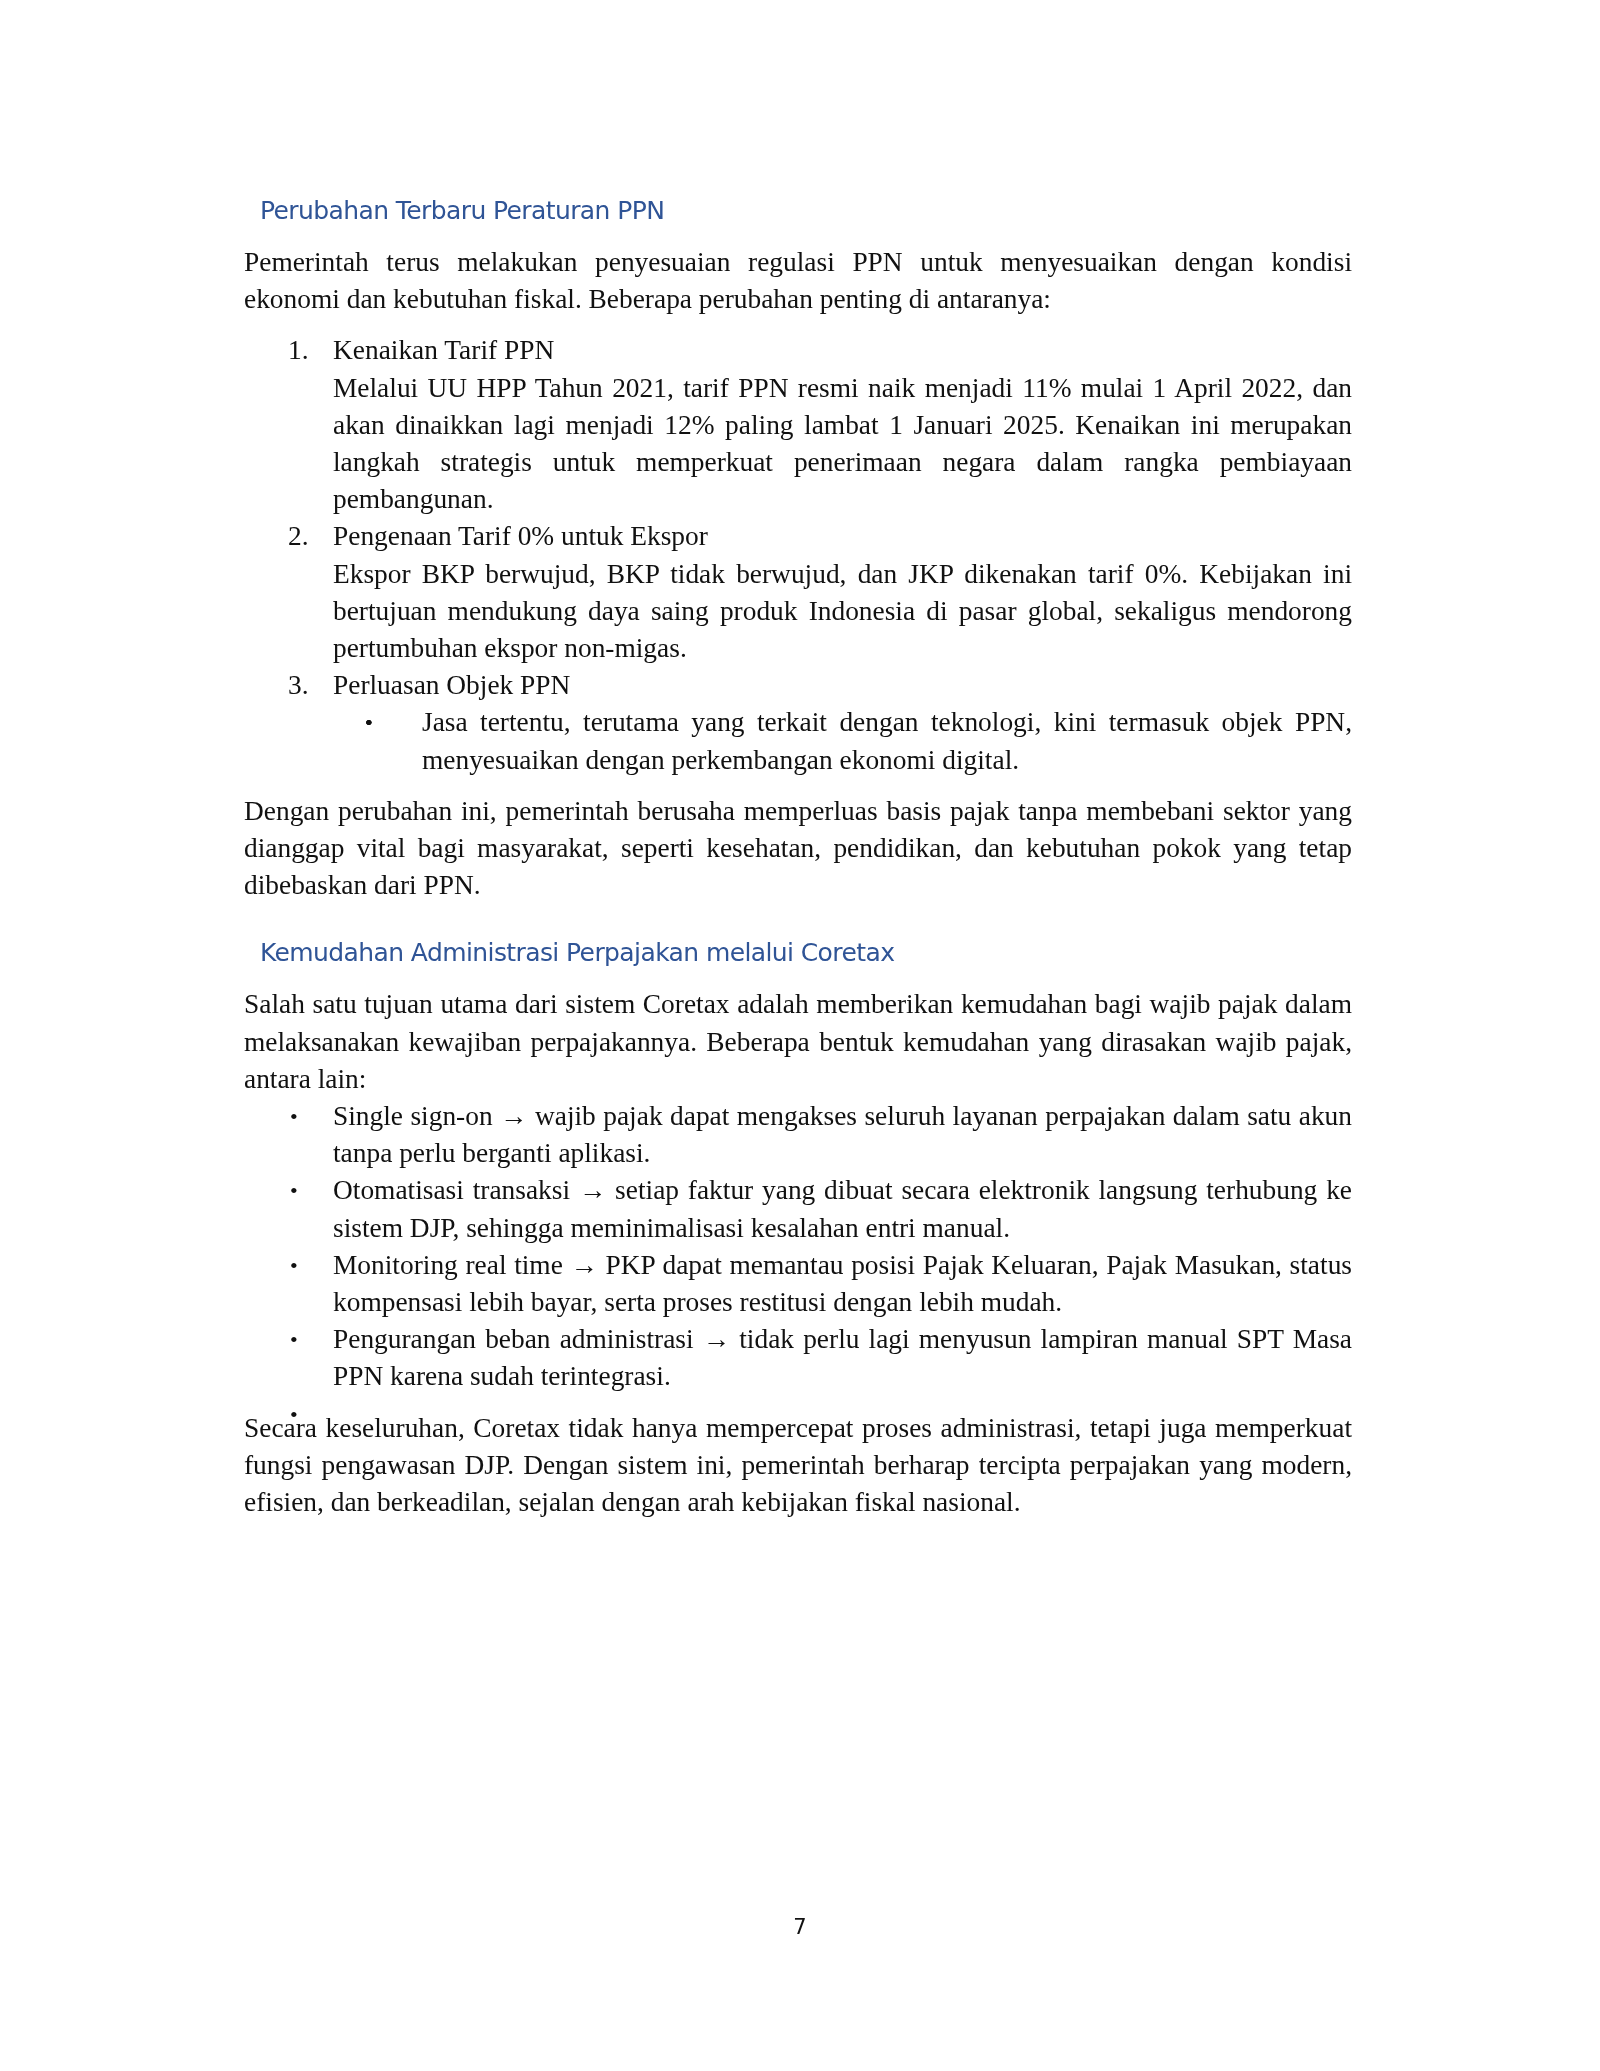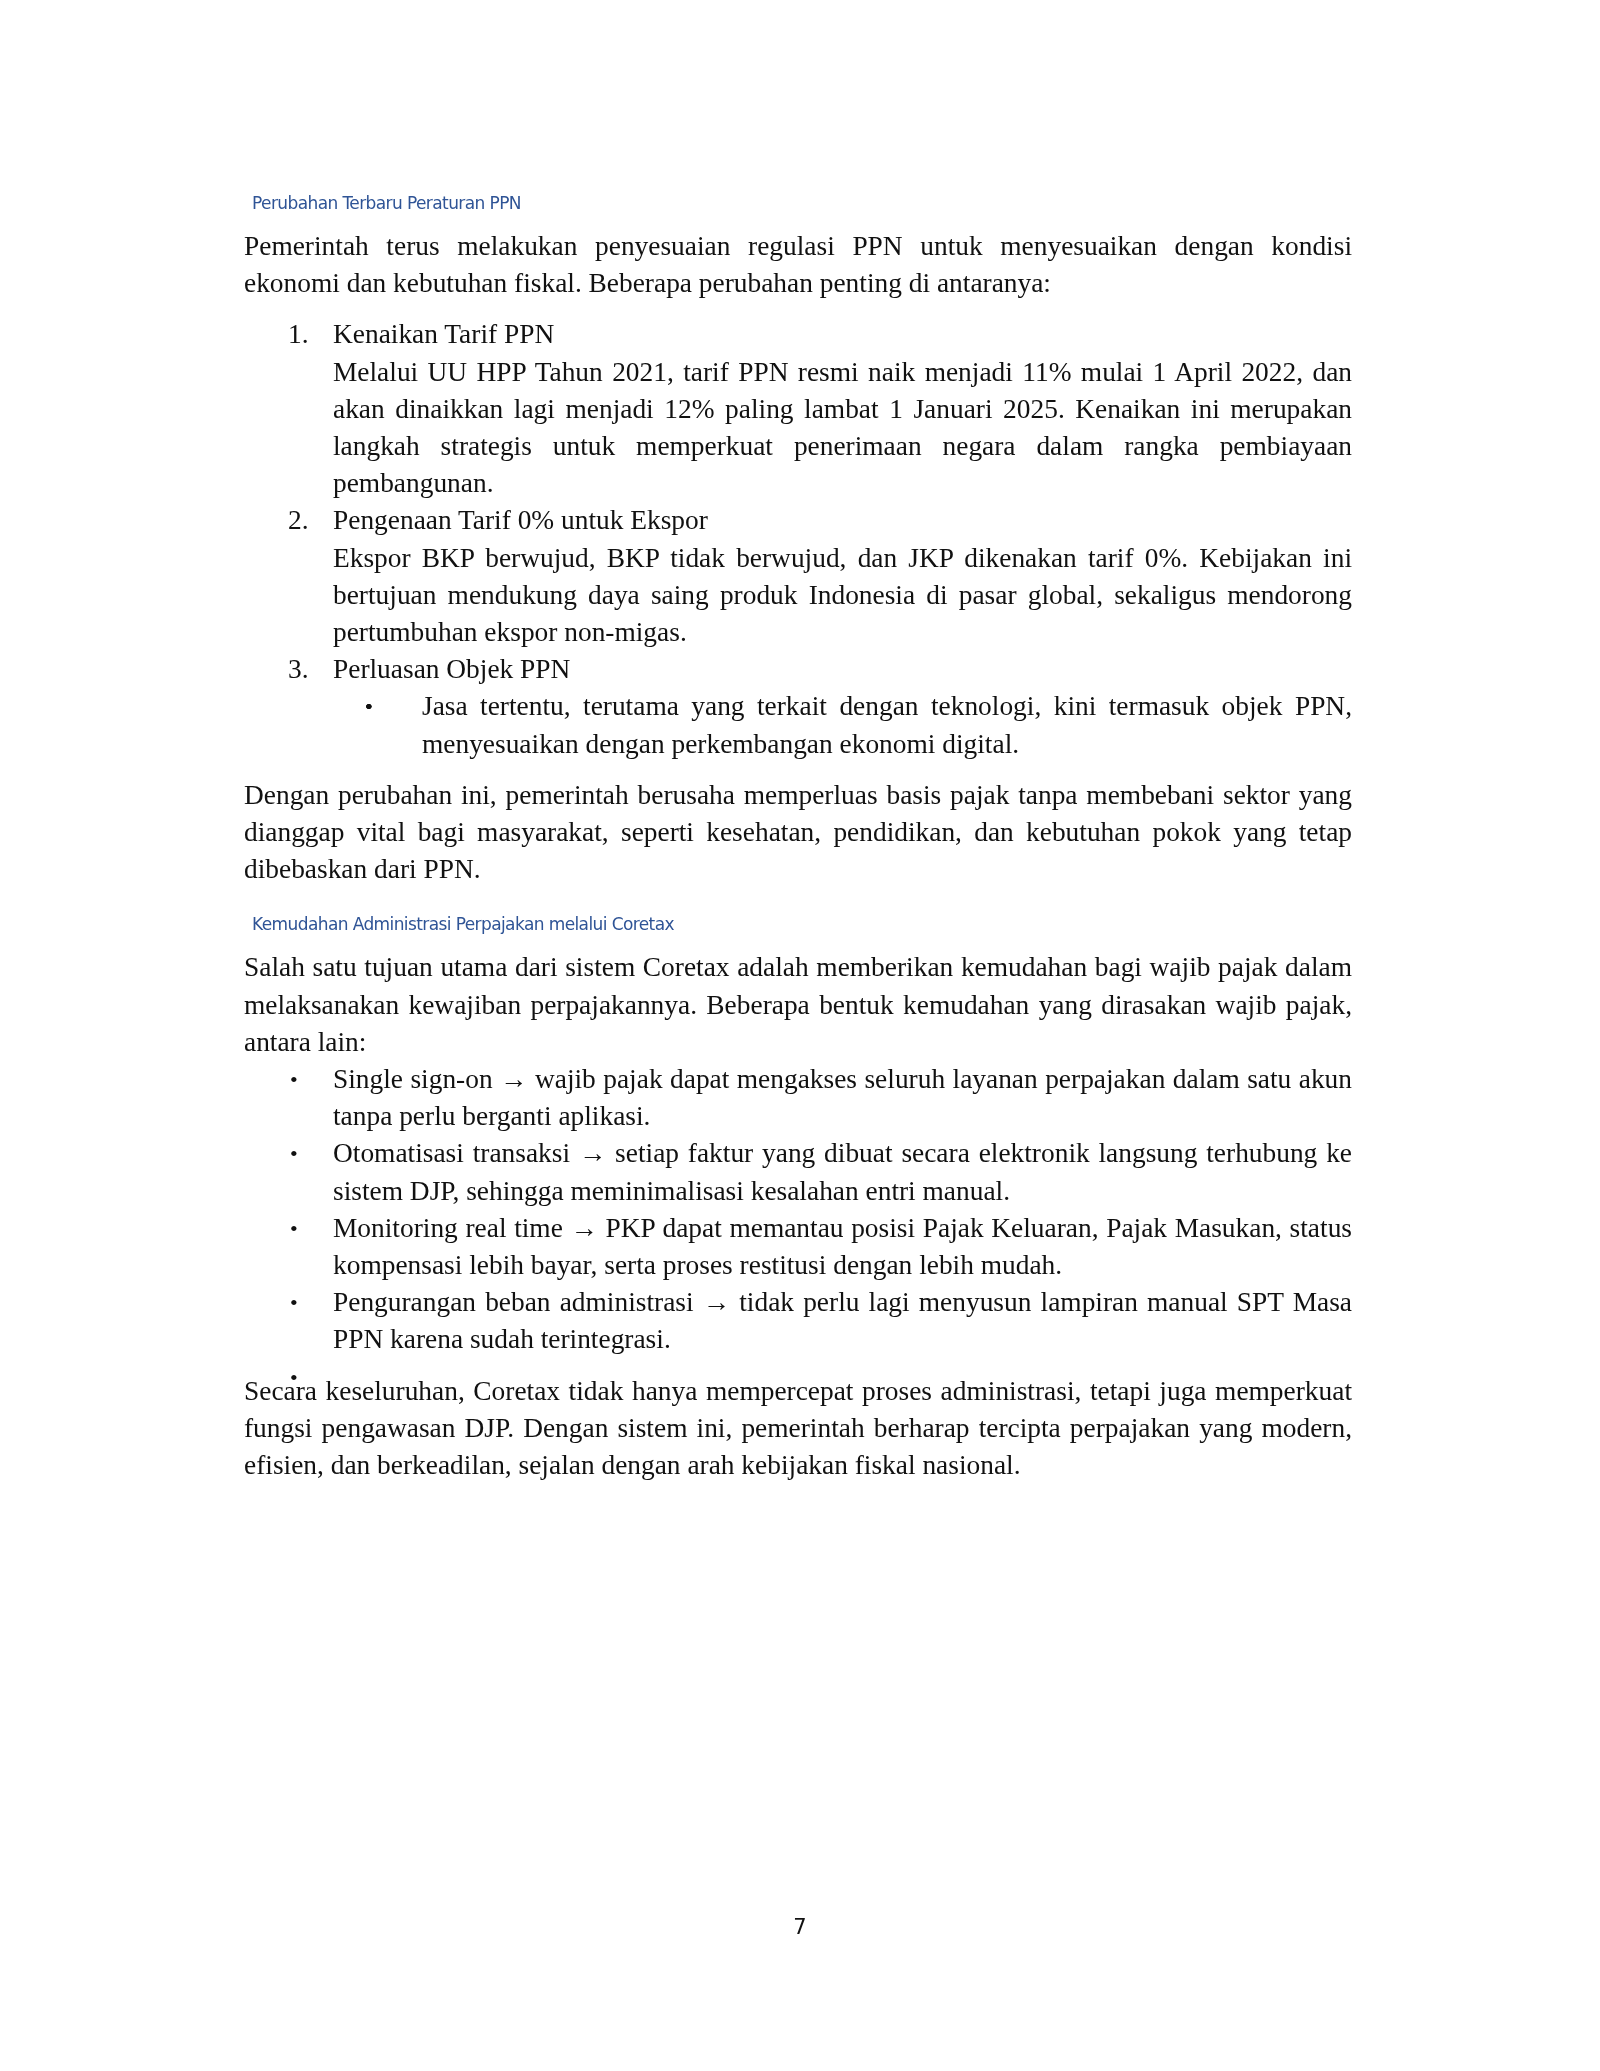--- a/index.html
+++ b/index.html
@@ -6,24 +6,24 @@
   body { width: 1600px; height: 2071px; position: relative; overflow: hidden; }
   .page {
     position: absolute; left: 0; top: 0; width: 1600px; height: 2071px; background: #fff;
   }
   .content {
     position: absolute; left: 244px; top: 178px; width: 1108px;
     font-family: "Liberation Serif", serif; font-size: 27.4px; line-height: 37.2px; color: #111;
   }
   h2.heading {
     font-family: "DejaVu Sans", sans-serif; font-weight: normal; color: #2f5496;
-    font-size: 17px; line-height: 34px; margin: 8px; letter-spacing: -0.6px;
+    font-size: 25px; line-height: 34px; margin: 16px; letter-spacing: -0.6px;
   }
   p { margin: 0; text-align: justify; }
-  .para-gap { margin-bottom: 19px; }
+  .para-gap { margin-bottom: 32px; }
   ol.numbered { margin: 14px 0 0 0; padding: 0; list-style: none; }
   ol.numbered > li { position: relative; padding-left: 89px; }
   .num { position: absolute; left: 44px; top: 0; }
   .item-body { text-align: justify; }
   ul.bullets { list-style: none; margin: 0; padding: 0; }
   ul.bullets > li { position: relative; text-align: justify; }
   ul.sub > li { padding-left: 89px; }
   ul.sub > li .bullet { left: 32px; }
   ul.main > li { padding-left: 89px; }
   ul.main > li .bullet { left: 46px; }

